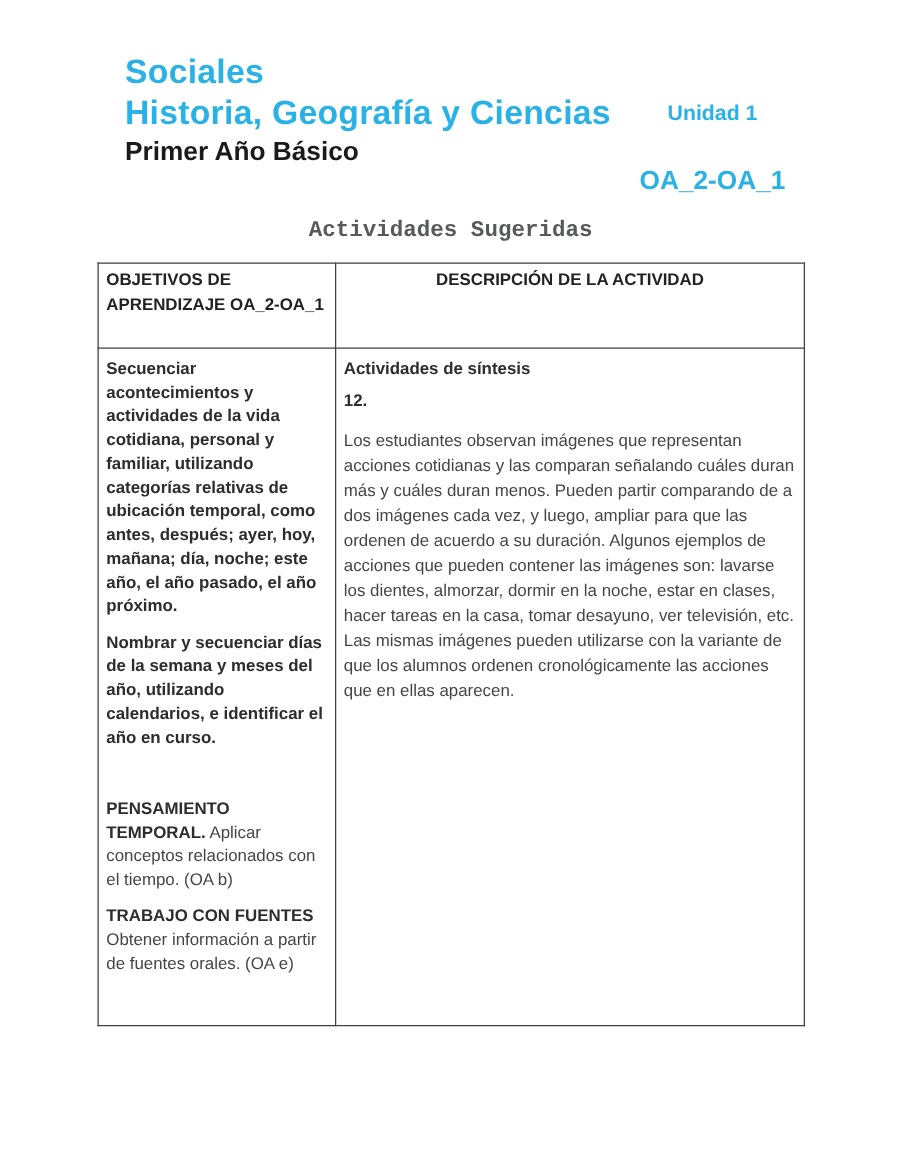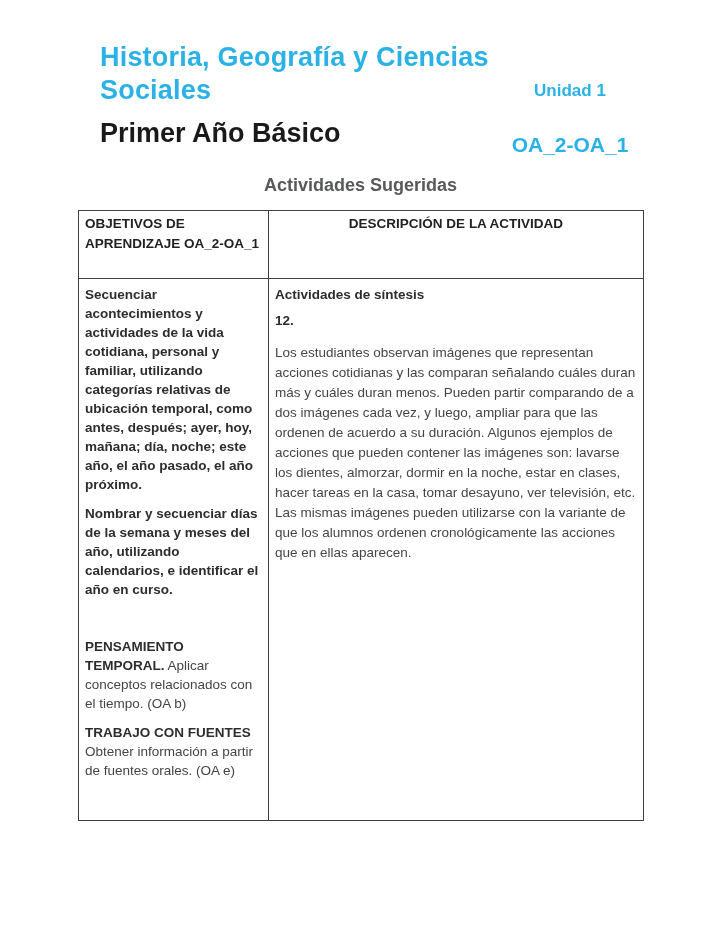--- a/index.html
+++ b/index.html
@@ -28,41 +28,42 @@
   .doc-title-line{
     color:var(--color-accent);
     font-weight:bold;
     font-size:27px;
     line-height:33px;
     letter-spacing:0.2px;
   }
   .doc-subtitle{
     color:#1A1A1A;
     font-weight:bold;
-    font-size:27px;
+    font-size:21px;
     line-height:27px;
-    margin-top:13px;
+    margin-top:1px;
   }
   .unit-block{
     position:absolute; left:488px; top:74px; width:164px;
     text-align:center;
     color:var(--color-accent);
     font-weight:bold;
   }
   .unit-line1{ font-size:17px; line-height:33px; }
   .unit-line2{ font-size:21px; line-height:27px;margin-top:24px; }
 
   
   .section-heading{
     position:absolute; left:78px; top:174px; width:565px;
     text-align:center;
     color:var(--color-heading_gray);
     font-weight:bold;
     font-size:18px;
     line-height:22px;
+    font-family:Liberation Mono, monospace;
   }
 
   
   .activity-table{
     position:absolute; left:78px; top:210px; width:565px;
     border-collapse:collapse;
     table-layout:fixed;
   }
   .activity-table col.c1{ width:190px; }
   .activity-table col.c2{ width:375px; }
@@ -95,22 +96,22 @@
   .desc-heading{ margin:3px 0 6px; font-weight:bold; color:var(--color-text_bold); line-height:20px; }
   .desc-number{ margin:0 0 12px; font-weight:bold; color:var(--color-text_bold); line-height:20px; }
   .desc-body{ margin:0; line-height:20px; color:var(--color-text_regular); }
 </style>
 </head>
 <body>
 
 <div class="page">
 
   <div class="doc-title-block">
+    <div class="doc-title-line">Sociales</div>
     <div class="doc-title-line">Historia, Geografía y Ciencias</div>
-    <div class="doc-title-line">Sociales</div>
     <div class="doc-subtitle">Primer Año Básico</div>
   </div>
 
   <div class="unit-block">
     <div class="unit-line1">Unidad 1</div>
     <div class="unit-line2">OA_2-OA_1</div>
   </div>
 
   <div class="section-heading">Actividades Sugeridas</div>
 

